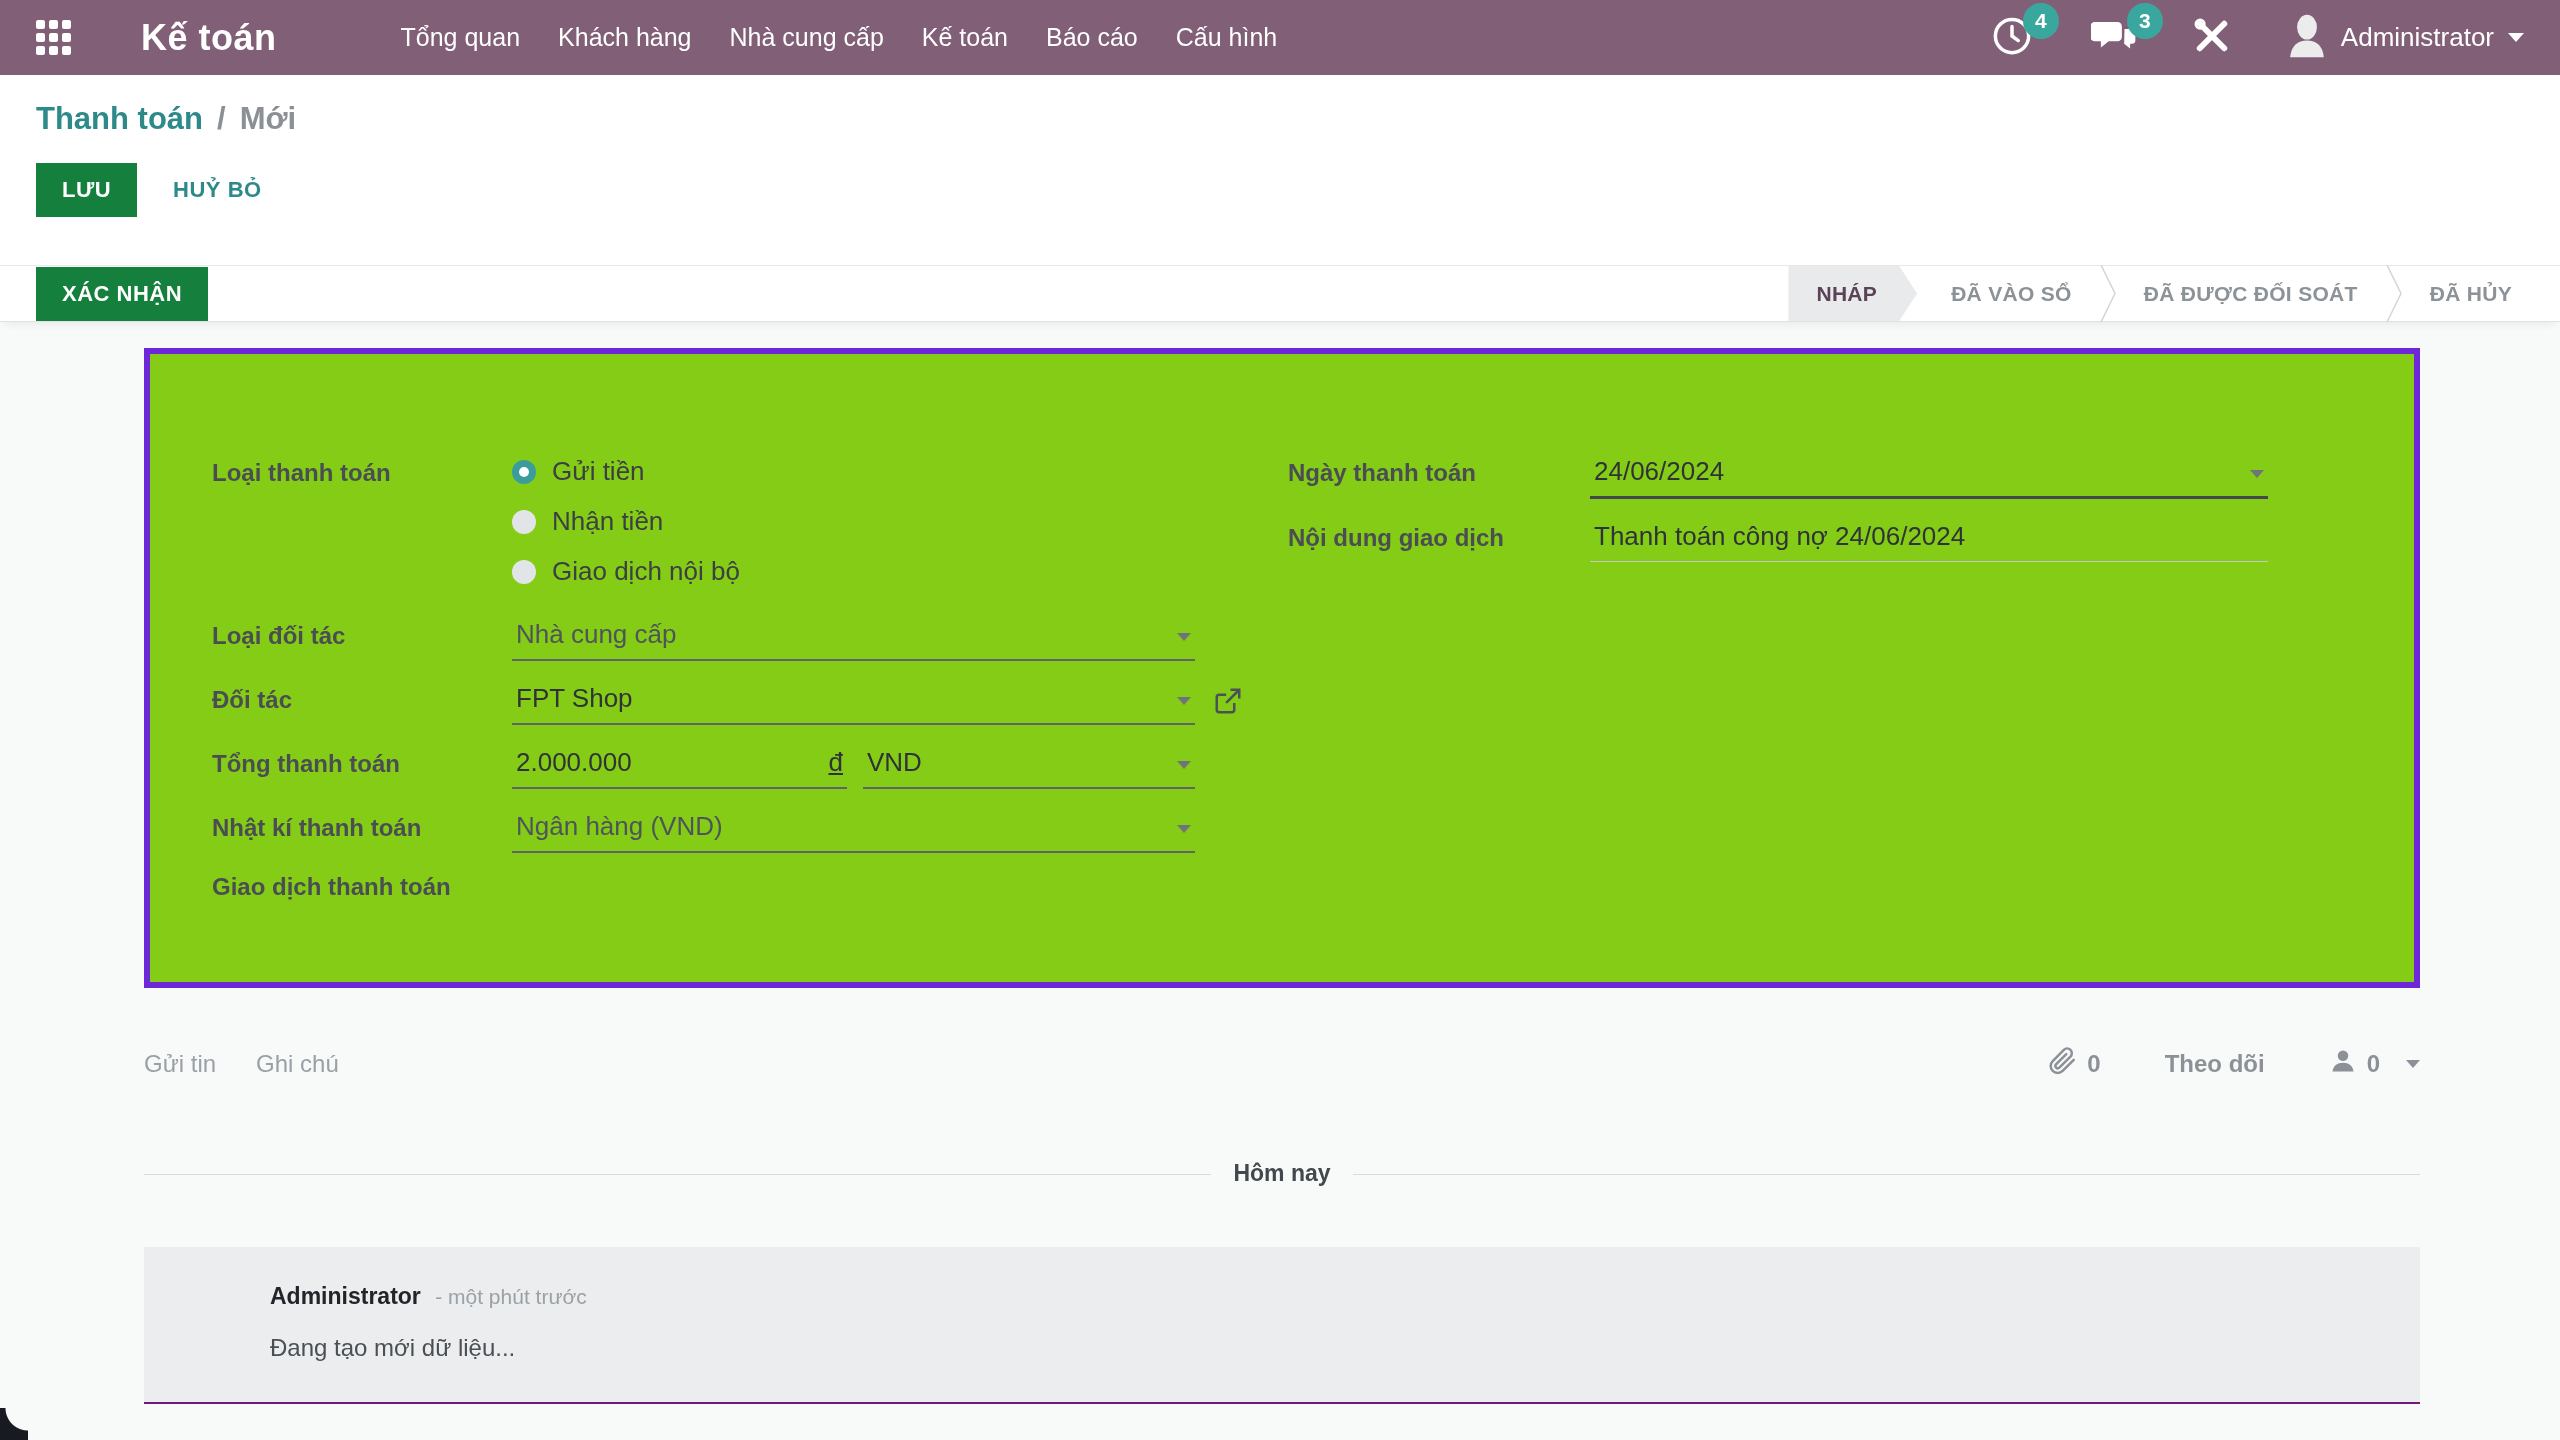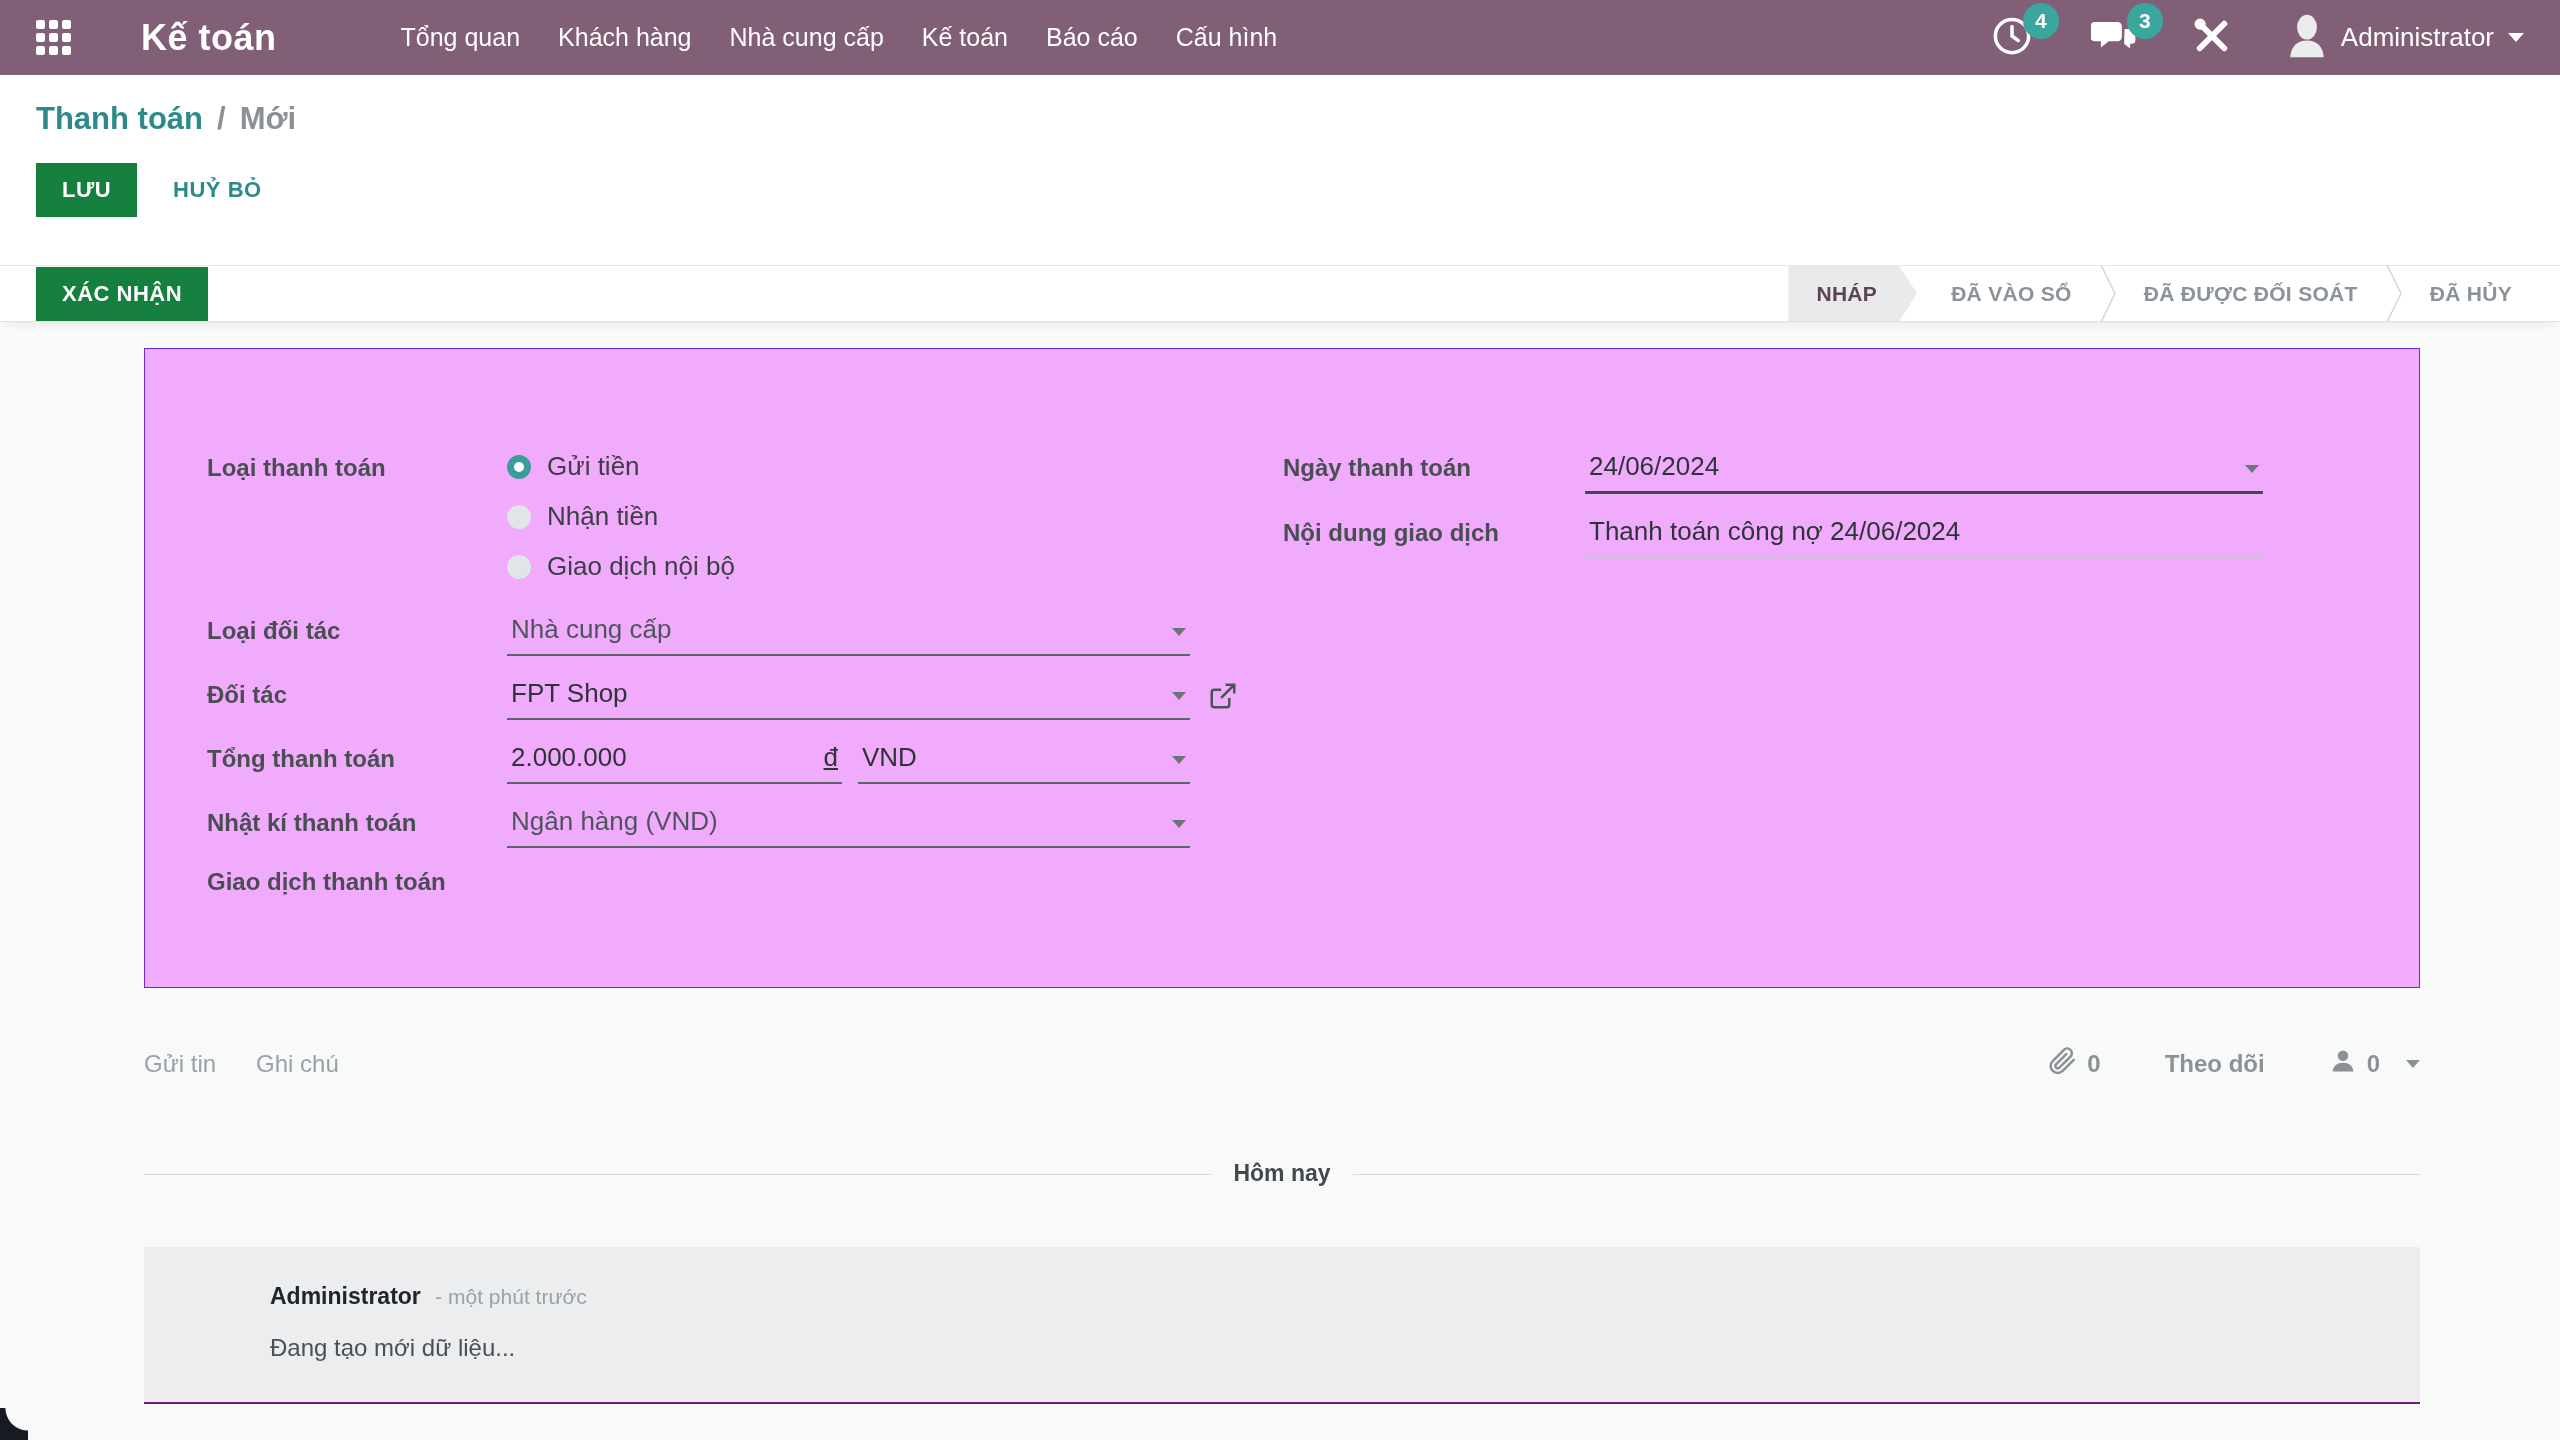--- a/index.html
+++ b/index.html
@@ -33,21 +33,21 @@
 
   
   .action-bar { background:#fff; height:57px; border-top:1px solid #e6e8ea; border-bottom:1px solid #dfe2e5; display:flex; align-items:center; justify-content:space-between; padding-left:36px; box-shadow:0 7px 9px -5px rgba(0,0,0,.07); position:relative; z-index:2; }
   .statusbar { display:flex; align-items:stretch; height:100%; margin-right:20px; }
   .stage { display:flex; align-items:center; font-size:21px; font-weight:bold; color:#8b9298; padding:0 28px; white-space:nowrap; cursor:pointer; letter-spacing:.3px; }
   .stage.active { background:#e9eaec; color:#5B4257; padding:0 40px 0 28px; clip-path:polygon(0 0, calc(100% - 18px) 0, 100% 50%, calc(100% - 18px) 100%, 0 100%); margin-right:6px; }
   .stage-sep { display:flex; align-items:center; }
 
   
   .content { position:absolute; top:323px; left:0; right:0; bottom:0; background:#f8f9f9; }
-  .form-card { position:relative; margin:25px 0 0 144px; width:2276px; height:640px; background:#f0abfc; border:1px solid #6d28d9; }
+  .form-card { position:relative; margin:25px 0 0 144px; width:2276px; height:640px; background:#84cc16; border:6px solid #6d28d9; }
 
   .form-col { position:absolute; top:100px; }
   .form-left  { left:62px;  width:1100px; }
   .form-right { left:1138px; width:1140px; }
   .frow { display:flex; margin-bottom:20px; }
   .flabel { width:300px; font-size:24px; font-weight:bold; color:#4a4e52; padding-top:5px; flex-shrink:0; }
   .frow-right .flabel { width:302px; }
   .fcontrol { position:relative; display:flex; align-items:baseline; border-bottom:2px solid #60646a; padding:2px 4px 9px 4px; font-size:26px; color:#4f545a; }
   .fcontrol.w-main { width:683px; }
   .fcontrol.w-right { width:678px; }

